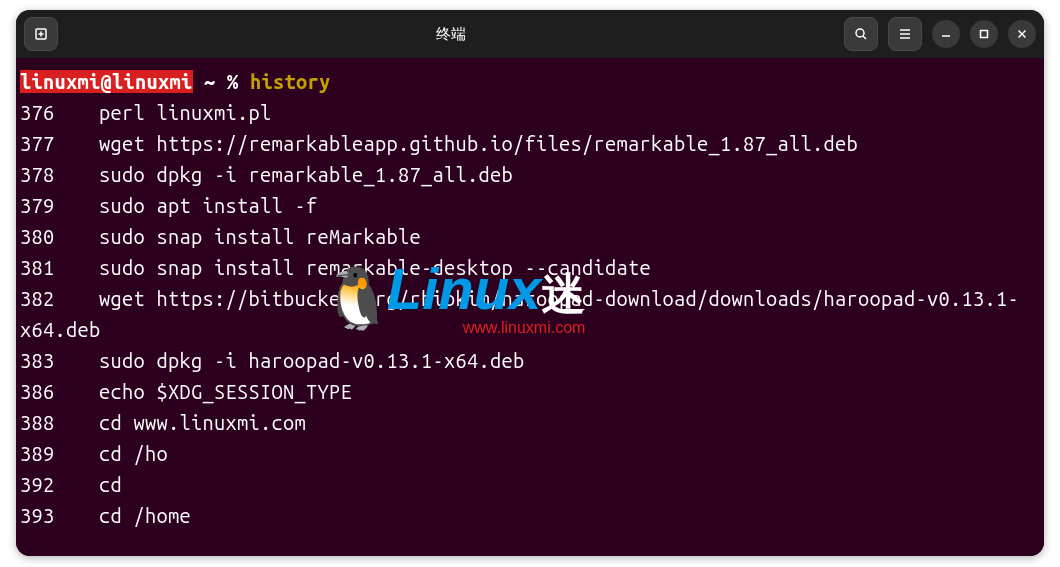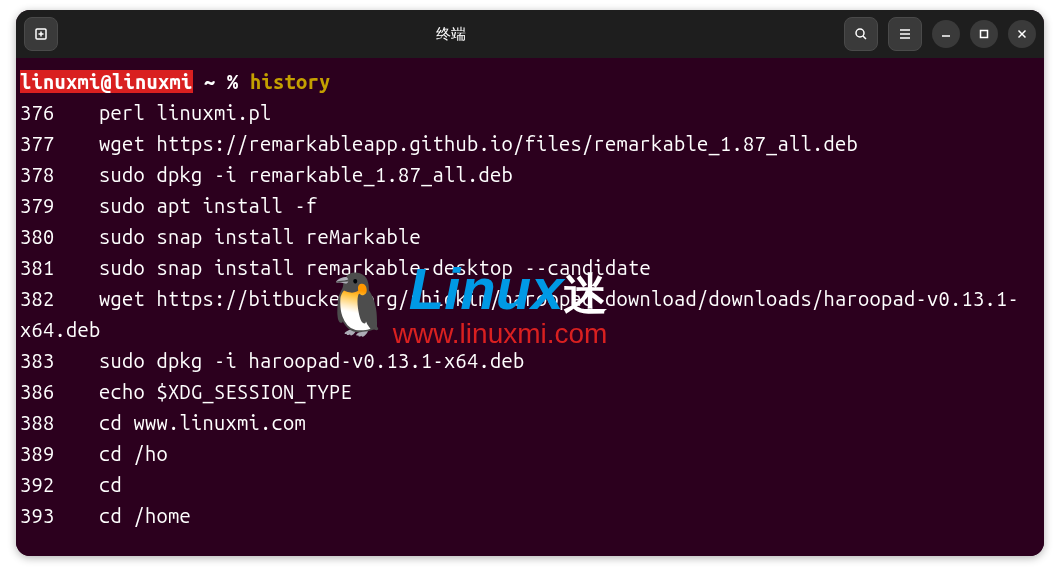--- a/index.html
+++ b/index.html
@@ -139,21 +139,21 @@
     }
     .watermark-main .cn {
       color: #ffffff;
       font-style: normal;
       font-size: 44px;
       vertical-align: middle;
     }
     .watermark-url {
       font-family: sans-serif;
       color: #d92020;
-      font-size: 28px;
+      font-size: 16px;
       margin-top: 2px;
       margin-left: 6px;
     }
   </style>
 </head>
 <body>
 
 <div class="window">
   <div class="titlebar">
     <div class="titlebar-left">

